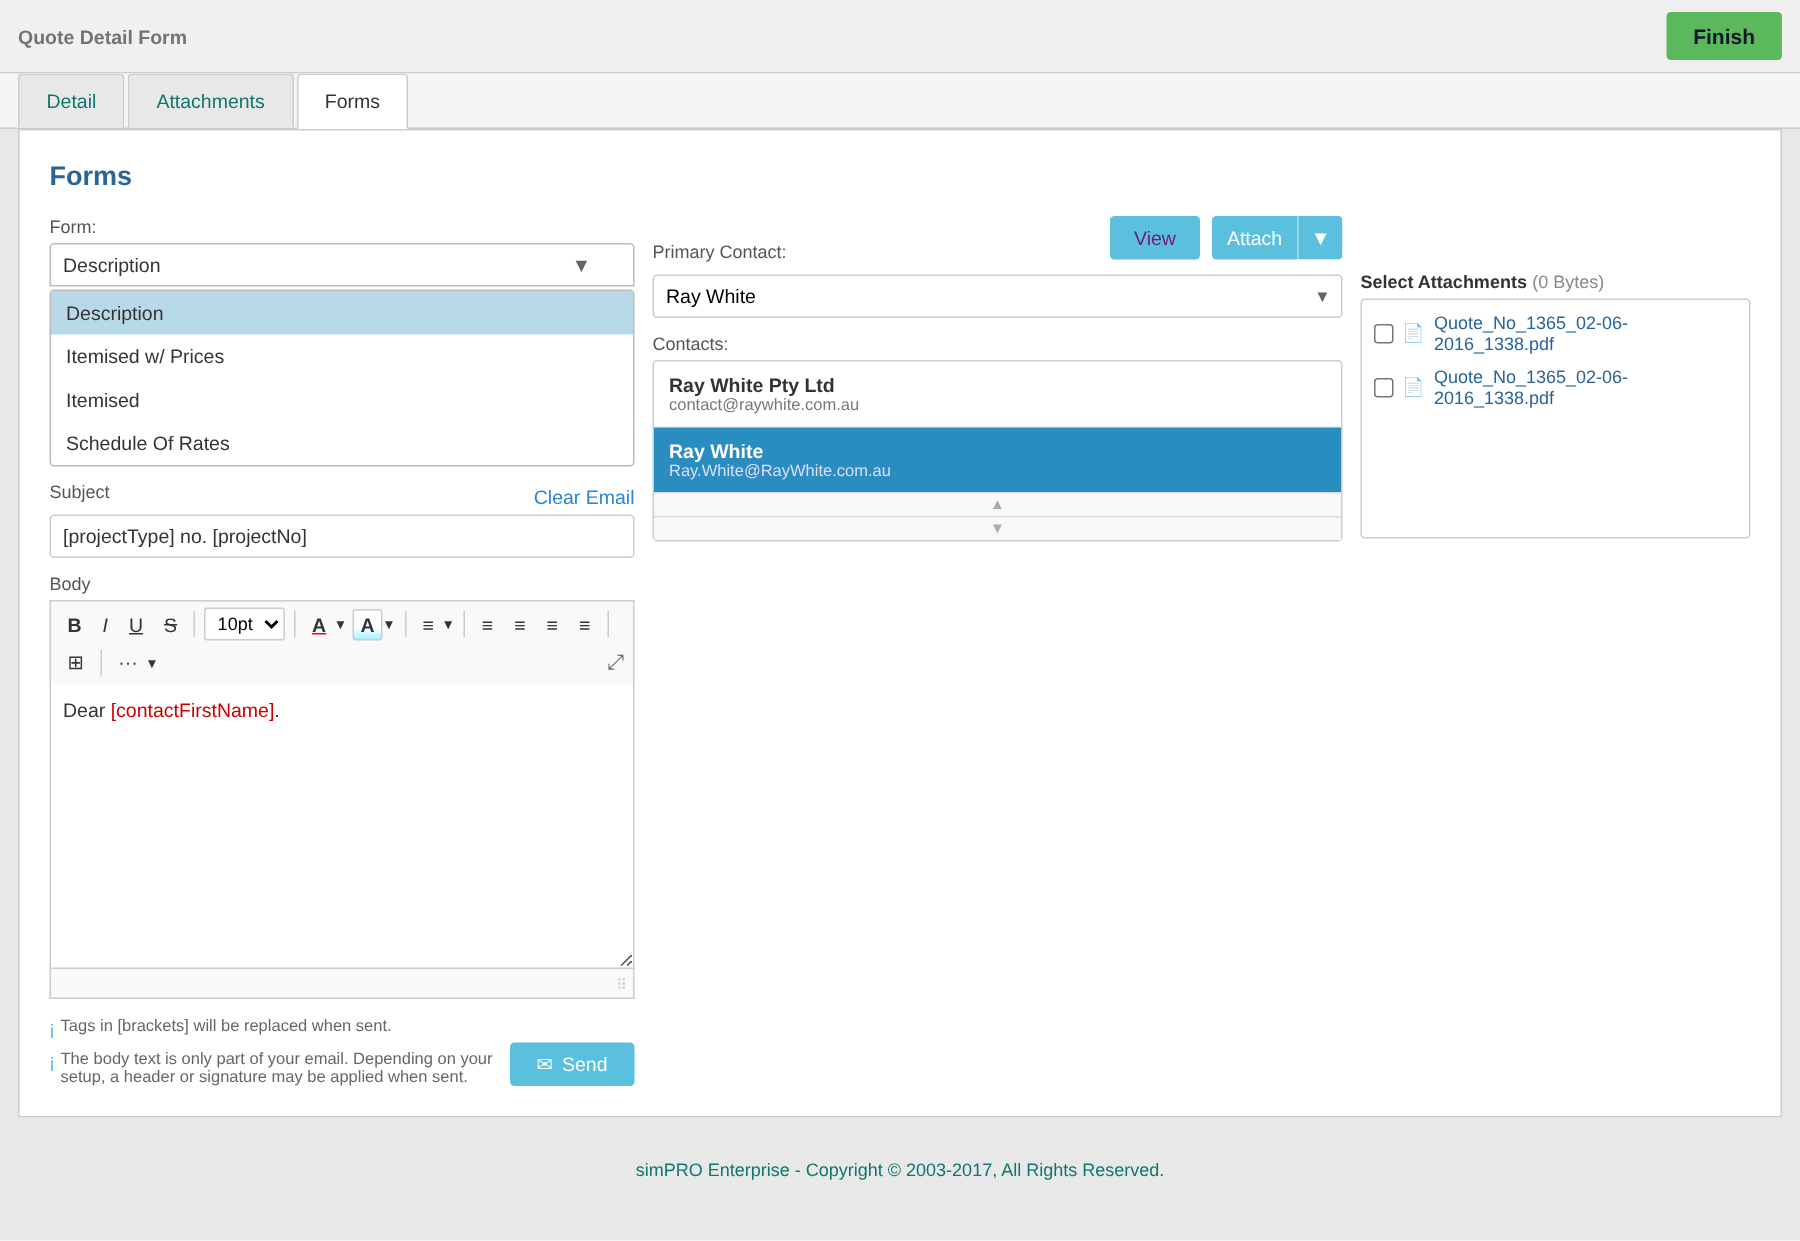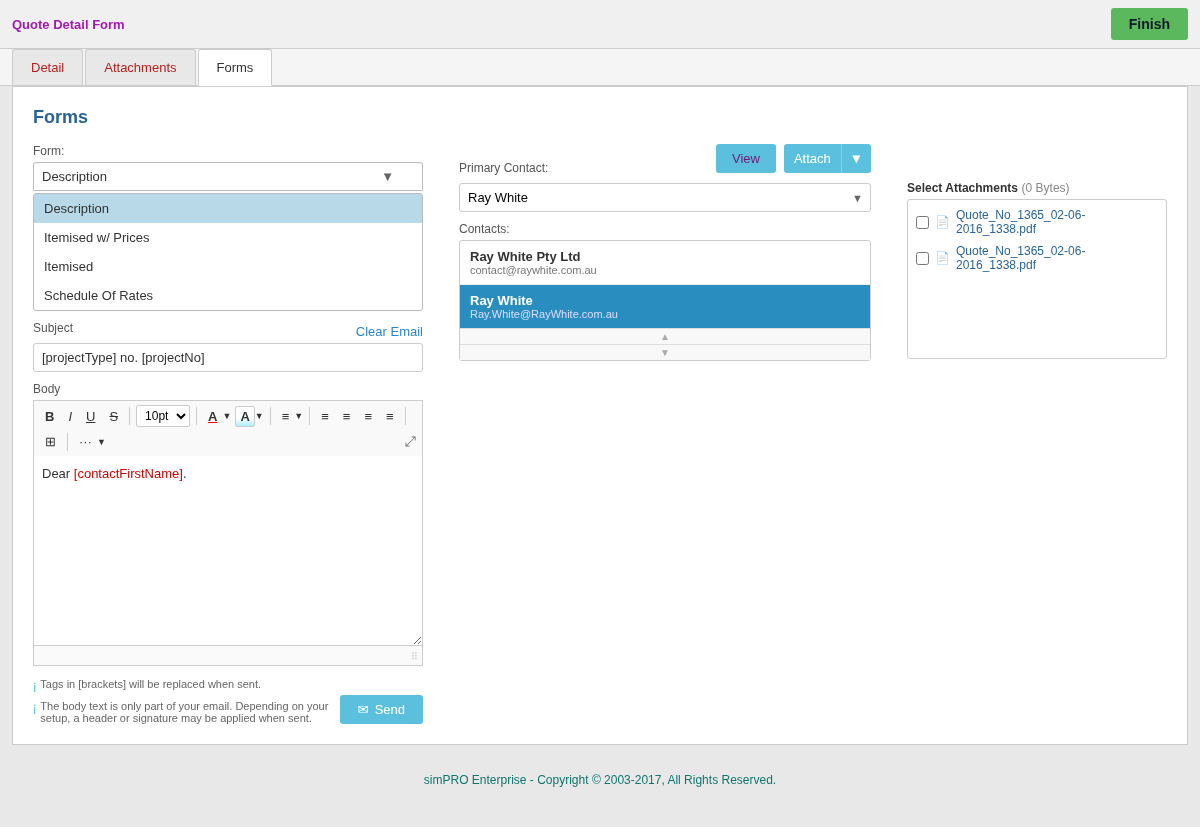--- a/index.html
+++ b/index.html
@@ -1,30 +1,30 @@
 <!DOCTYPE html>
 <html><head>
   <meta charset="utf-8">
   <style>
     * { box-sizing: border-box; margin: 0; padding: 0; }
     body { font-family: Arial, sans-serif; font-size: 13px; background: #e8e8e8; color: #333; }
 
     .top-bar { background: #f0f0f0; border-bottom: 1px solid #ccc; padding: 8px 12px; display: flex; align-items: center; justify-content: space-between; }
-    .top-bar-title { font-weight: bold; font-size: 13px; color: #a21caf; }
+    .top-bar-title { font-weight: bold; font-size: 13px; color: #737373; }
     .finish-btn { background: #5cb85c; color: #0f172a; border: none; padding: 8px 18px; font-size: 14px; font-weight: bold; cursor: pointer; border-radius: 3px; }
 
     .tabs-bar { background: #f5f5f5; padding: 0 12px; border-bottom: 1px solid #ccc; display: flex; gap: 0; }
-    .tab { padding: 10px 18px; cursor: pointer; border: 1px solid #ccc; border-bottom: none; background: #e8e8e8; color: #b91c1c; margin-right: 2px; border-radius: 3px 3px 0 0; font-size: 13px; }
+    .tab { padding: 10px 18px; cursor: pointer; border: 1px solid #ccc; border-bottom: none; background: #e8e8e8; color: #0f766e; margin-right: 2px; border-radius: 3px 3px 0 0; font-size: 13px; }
     .tab.active { background: #fff; border-bottom: 1px solid #fff; color: #333; font-weight: normal; margin-bottom: -1px; }
 
     .main-content { background: #fff; border: 1px solid #ccc; margin: 0 12px 12px 12px; padding: 20px; }
 
     .forms-title { font-size: 18px; color: #2a6496; font-weight: bold; margin-bottom: 16px; }
 
-    .form-layout { display: flex; gap: 36px; }
+    .form-layout { display: flex; gap: 12px; }
     .form-left { flex: 0 0 390px; }
     .form-middle { flex: 0 0 180px; }
     .form-right { flex: 1; }
     .form-far-right { flex: 0 0 260px; }
 
     .field-label { font-size: 12px; color: #555; margin-bottom: 4px; font-weight: normal; }
 
     .select-wrapper { position: relative; width: 100%; }
     .select-wrapper select { width: 100%; padding: 6px 28px 6px 8px; border: 1px solid #ccc; border-radius: 3px; background: #fff; font-size: 13px; appearance: none; cursor: pointer; }
     .select-arrow { position: absolute; right: 8px; top: 50%; transform: translateY(-50%); pointer-events: none; color: #666; font-size: 11px; }

